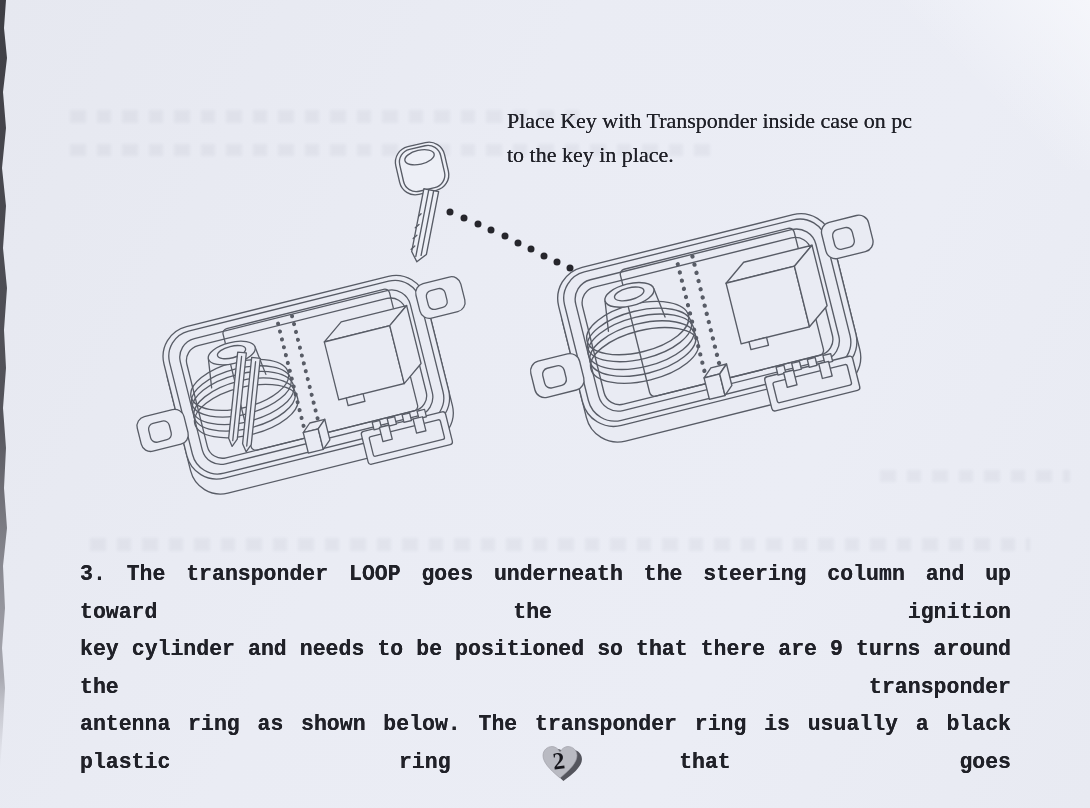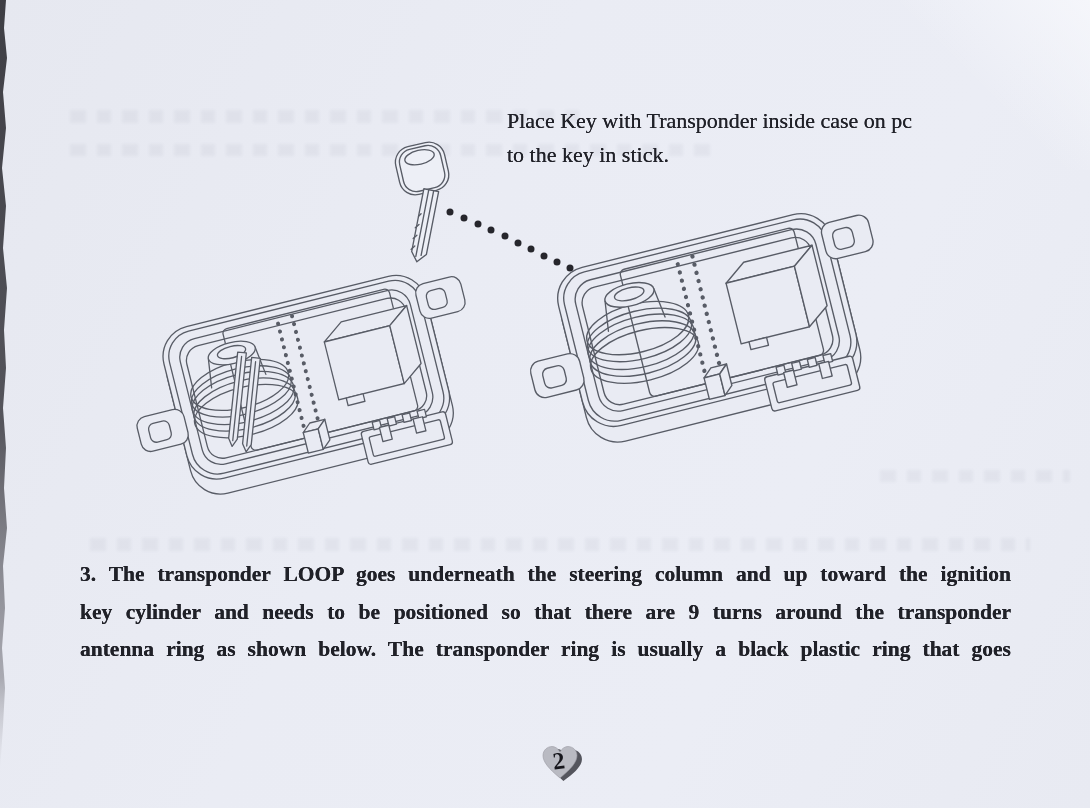--- a/index.html
+++ b/index.html
@@ -14,21 +14,21 @@
   .scan-edge{position:absolute;left:0;top:0;width:14px;height:808px;}
   .ghost{position:absolute;opacity:.055;filter:blur(1.6px);
     background:repeating-linear-gradient(90deg,#565a74 0 16px,transparent 16px 27px,
       #565a74 27px 41px,transparent 41px 52px);}
   .caption{position:absolute;left:507px;top:104px;width:470px;
     font-weight:normal;font-size:22px;line-height:33.5px;color:#202128;
     text-shadow:0 0 .4px #202128;}
   .bodytext{position:absolute;left:80px;top:556px;width:931px;
     font-weight:bold;font-size:21.5px;line-height:37.6px;color:#202128;
     text-shadow:0 0 .4px #202128;}
-  .bodytext .jline{text-align:justify;text-align-last:justify;white-space:normal;}
+  .bodytext .jline{text-align:justify;text-align-last:justify;white-space:normal;font-family:Liberation Mono, monospace;}
   svg{position:absolute;overflow:visible;}
   .lineart{stroke:#585c66;stroke-width:1.35;fill:none;
     stroke-linejoin:round;stroke-linecap:round;}
   .heartwrap{position:absolute;left:536px;top:739px;width:48px;height:48px;}
   .heartwrap text{font-family:"Liberation Serif",serif;font-weight:bold;}
 </style>
 </head>
 <body>
 
 <div class="paper"></div>
@@ -48,21 +48,21 @@
     L5,688 L3,726 L1,756 L0,770 Z"></path>
 </svg>
 
 <div class="ghost" style="left:70px;top:110px;width:520px;height:13px"></div>
 <div class="ghost" style="left:70px;top:144px;width:640px;height:12px"></div>
 <div class="ghost" style="left:880px;top:470px;width:190px;height:12px"></div>
 <div class="ghost" style="left:90px;top:538px;width:940px;height:13px"></div>
 
 <div class="caption">
   <div>Place Key with Transponder inside case on pc</div>
-  <div>to the key in stick.</div>
+  <div>to the key in place.</div>
 </div>
 
 <svg style="left:380px;top:132px" width="90" height="140" viewBox="0 0 90 140">
   <g class="lineart">
     <g transform="rotate(-13 42 36)">
       <rect x="17" y="12" width="50" height="49" rx="16" fill="#edeff6"></rect>
       <rect x="21" y="15" width="42" height="43" rx="13"></rect>
       <ellipse cx="42" cy="25" rx="15" ry="7"></ellipse>
     </g>
     <g transform="rotate(11 50 62)">

